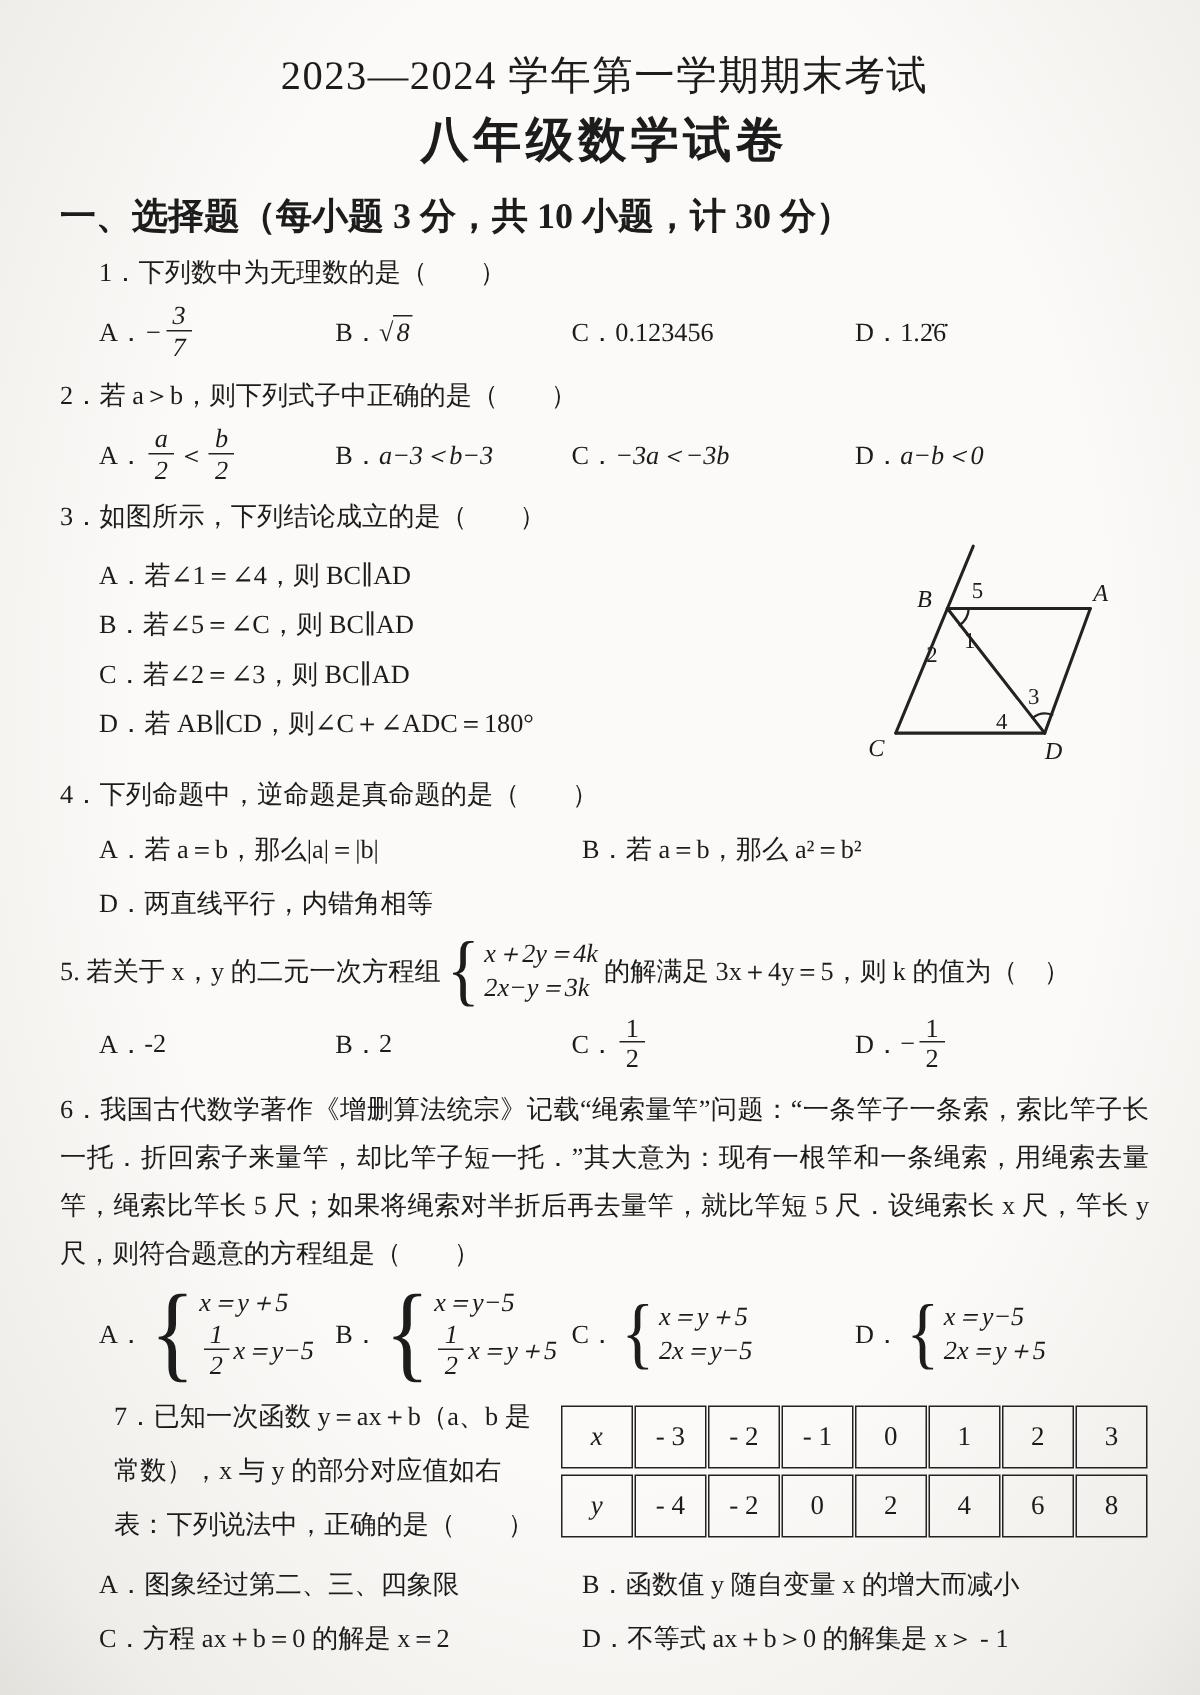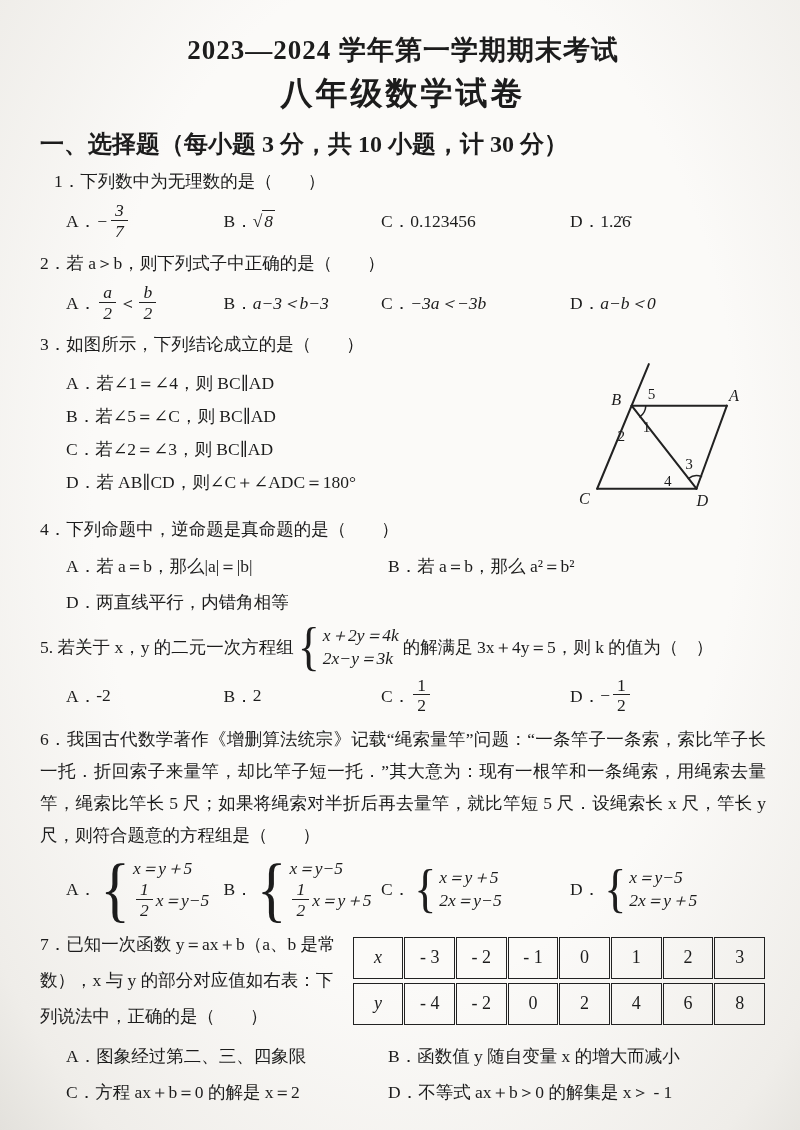--- a/index.html
+++ b/index.html
@@ -5,26 +5,26 @@
   html, body { margin:0; padding:0; }
   body {
     width: 800px; height: 1130px;
     font-family: "Liberation Serif", "DejaVu Serif", serif;
     color: #1c1c1c;
     background: radial-gradient(ellipse at 52% 42%, #fbfaf8 55%, #efede9 88%, #e3e1dc 100%);
     overflow: hidden;
   }
   .sheet { padding: 22px 34px 0 40px; position: relative; height: 1108px; box-sizing: border-box; }
 
-  .title1 { text-align:center; font-size:27px; font-weight:700; letter-spacing:1px; margin: 10px 0 4px; }
+  .title1 { text-align:center; font-size:27px; font-weight:400; letter-spacing:1px; margin: 10px 0 4px; }
   .title2 { text-align:center; font-size:32px; font-weight:700; letter-spacing:3px; margin: 2px 0 12px; }
   .section-header { font-size:24px; font-weight:700; margin: 2px 0 6px; }
 
   .stem { font-size:17.5px; margin: 8px 0 4px; line-height:1.55; }
-  .indent { margin-left: 14px; font-family: Liberation Serif, serif; }
+  .indent { margin-left: 26px; font-family: Liberation Serif, serif; }
 
   .opts4 { display:flex; align-items:center; margin: 6px 0 6px 26px; font-size:17.5px; }
   .opts4 .opt { display:flex; align-items:center; white-space:nowrap; }
   .opts4 .opt:nth-child(1){ flex: 0 0 22.5%; }
   .opts4 .opt:nth-child(2){ flex: 0 0 22.5%; }
   .opts4 .opt:nth-child(3){ flex: 0 0 27%; }
   .opts4 .opt:nth-child(4){ flex: 1; }
 
   .math { font-style: italic; }
   .frac { display:inline-flex; flex-direction:column; align-items:center; margin: 0 3px; vertical-align: middle; }
@@ -46,21 +46,21 @@
   .q3-fig { width: 210px; text-align:center; margin-top: -6px; }
   .q3-fig svg { display:block; margin: 0 auto; }
   .fig-caption { font-size: 15.5px; font-weight:700; margin-top: -4px; }
 
   .opts2 { display:grid; grid-template-columns: 46% 54%; row-gap: 12px; margin: 10px 0 8px 26px; font-size:17.5px; }
   .opts2 .opt { display:flex; align-items:center; white-space:nowrap; }
 
   .q5-line { display:flex; align-items:center; font-size:17.5px; margin: 10px 0 2px; }
   .q6-stem { font-size:17.5px; line-height: 1.82; text-align: justify; margin: 8px 0 0; }
 
-  .q7-wrap { display:flex; margin-top: 6px; }
+  .q7-wrap { display:flex; margin-top: 6px; margin-left: 36px; }
   .q7-text { flex: 0 0 41%; font-size:17.5px; line-height: 2.05; }
   .q7-table { flex: 1; padding: 6px 0 0 14px; }
   table.values { border-collapse: separate; border-spacing: 1.5px 4px; width: 100%; }
   table.values td {
     border: 1.8px solid #222; text-align: center; font-size: 18px;
     height: 38px; width: 12.5%; background: transparent;
   }
 </style>
 </head>
 <body>

